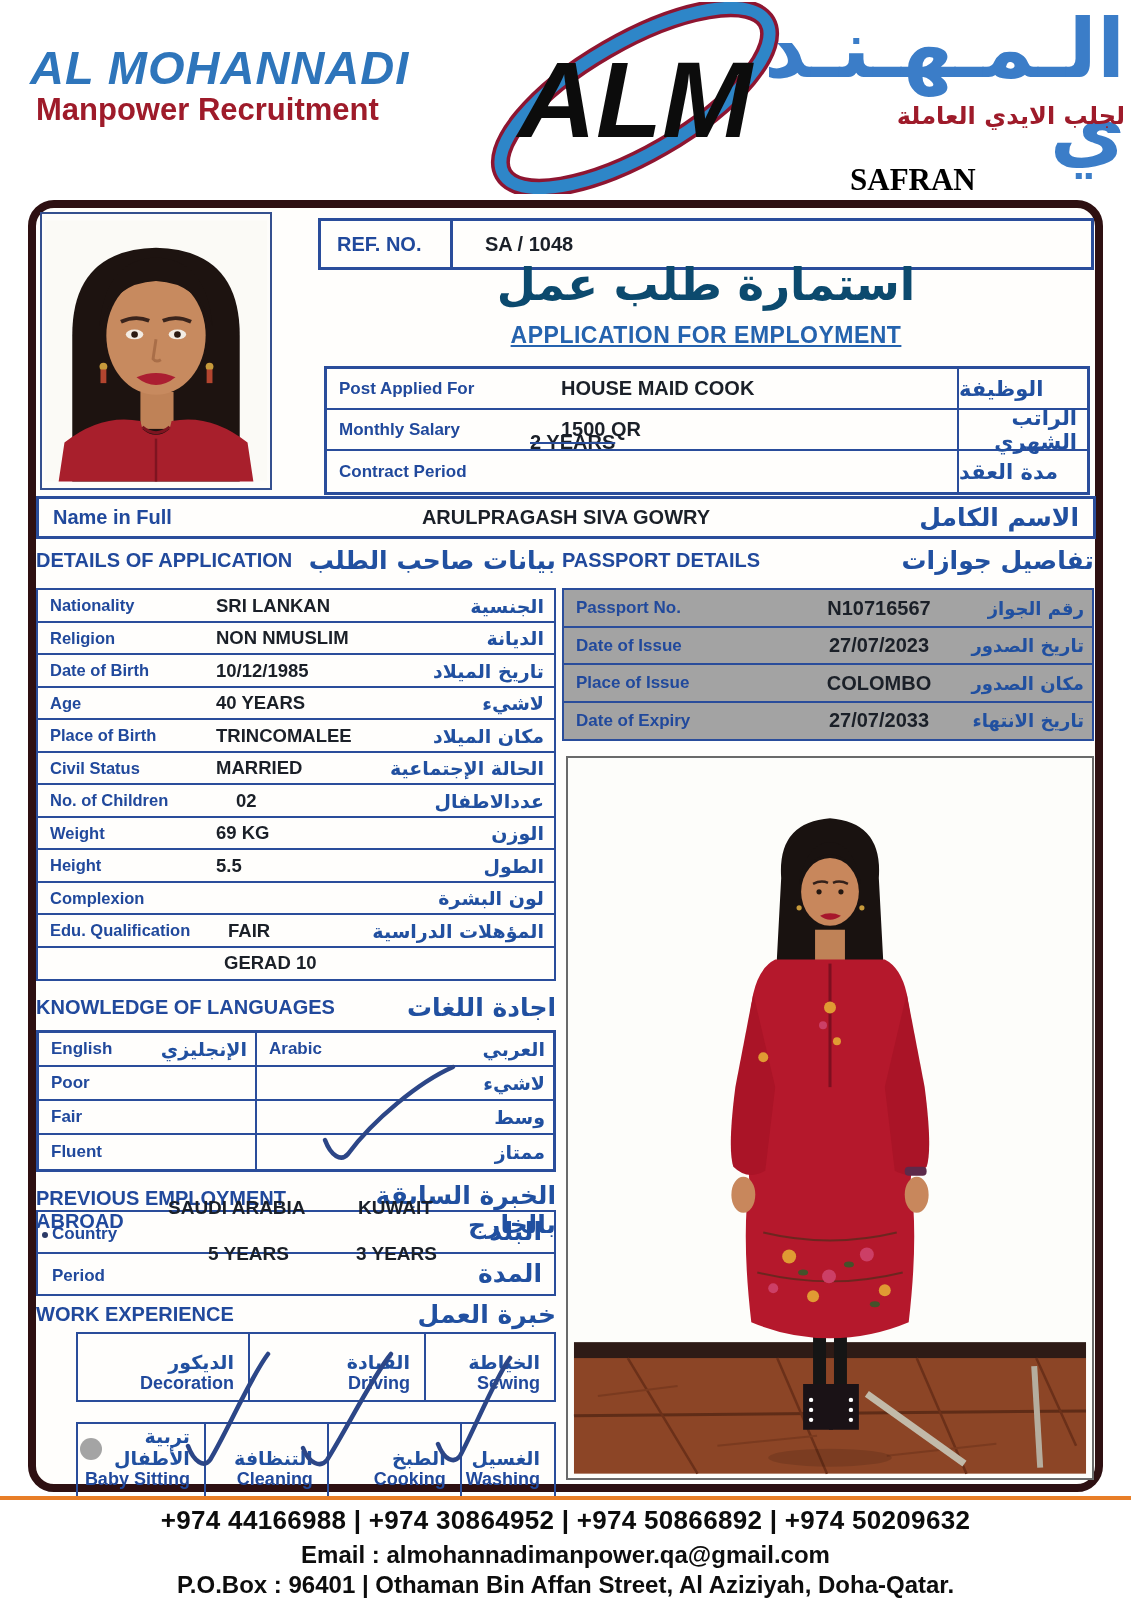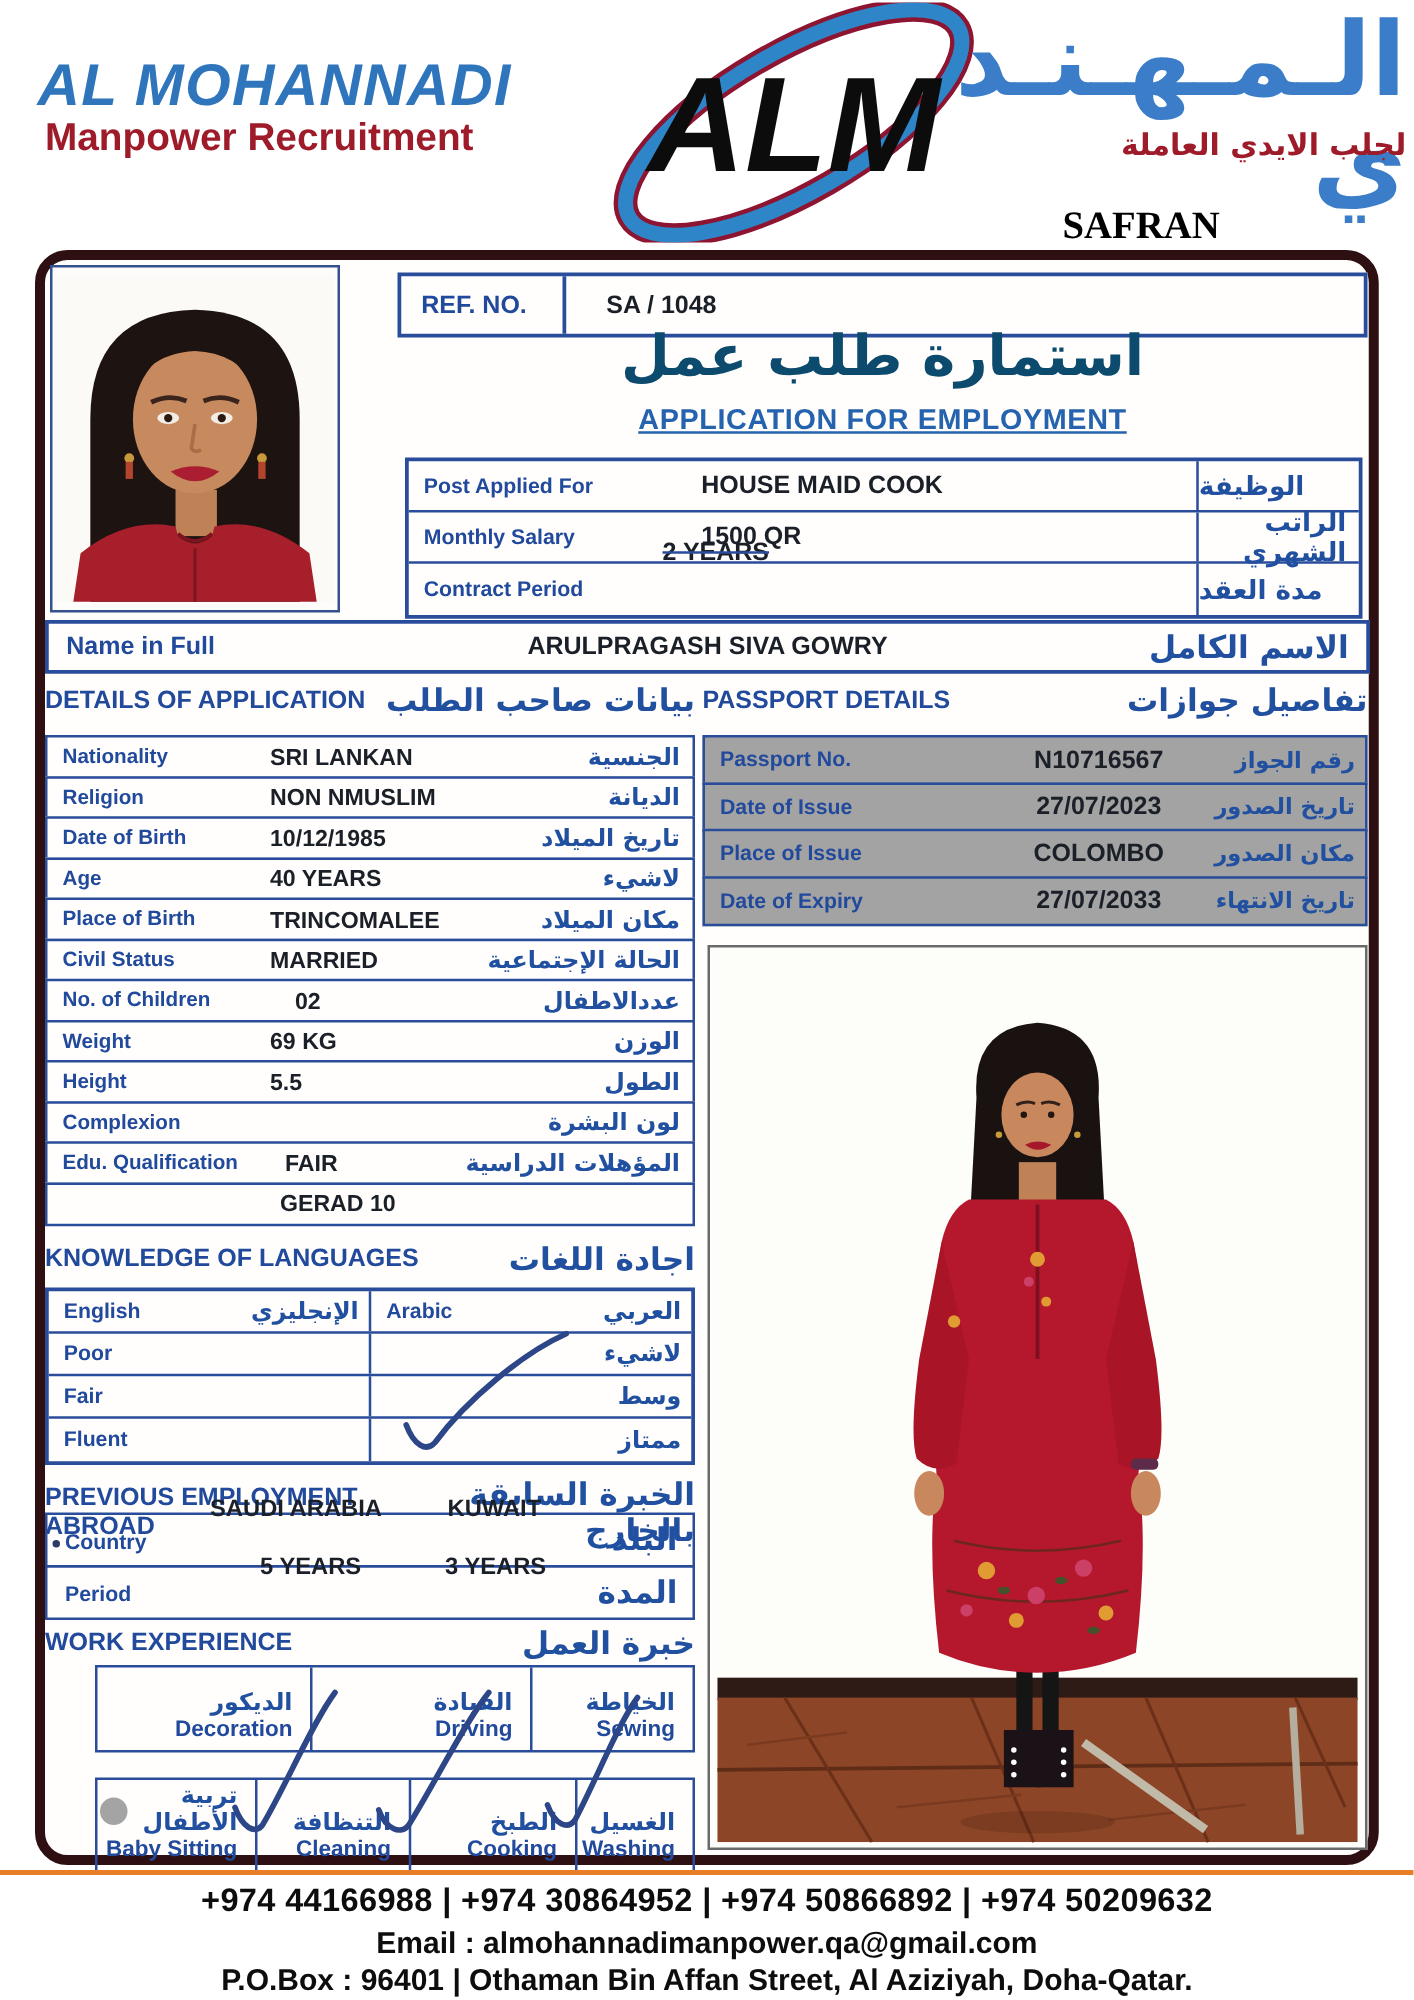--- a/index.html
+++ b/index.html
@@ -65,21 +65,21 @@
   .p-value { position:absolute; left:200px; width:230px; text-align:center; font-size:20px; }
   .p-ar { position:absolute; right:8px; font-size:18px; }
 
   .body-photo { left:566px; top:756px; width:528px; height:724px; border:2px solid #6a6a6a; background:#fdfdfb; }
   .body-photo svg { width:100%; height:100%; display:block; }
 
   .lang-head { left:36px; top:993px; width:520px; }
   .lang-table { left:36px; top:1030px; width:520px; border:3px solid #2a4d9b; }
   .l-row { display:flex; height:34px; border-bottom:2.5px solid #2a4d9b; }
   .l-row:last-child { border-bottom:none; }
-  .l-c1 { width:258px; border-right:2.5px solid #2a4d9b; display:flex; align-items:center; justify-content:space-between; padding:0 8px 0 12px; }
+  .l-c1 { width:218px; border-right:2.5px solid #2a4d9b; display:flex; align-items:center; justify-content:space-between; padding:0 8px 0 12px; }
   .l-c2 { flex:1; display:flex; align-items:center; justify-content:space-between; padding:0 8px 0 12px; }
   .l-en { font-size:17px; font-weight:bold; color:#21499c; }
   .l-ar { font-size:19px; font-weight:bold; color:#2150a0; }
 
   .prev-head { left:36px; top:1181px; width:520px; }
   .prev-table { left:36px; top:1210px; width:520px; }
   .pr-row { position:relative; height:44px; border:2.5px solid #2a4d9b; margin-top:-2.5px; display:flex; align-items:flex-end; }
   .pr-row:first-child { margin-top:0; }
   .pr-label { padding:0 0 8px 14px; font-size:17px; }
   .pr-ar { position:absolute; right:12px; bottom:6px; font-size:25px; }

